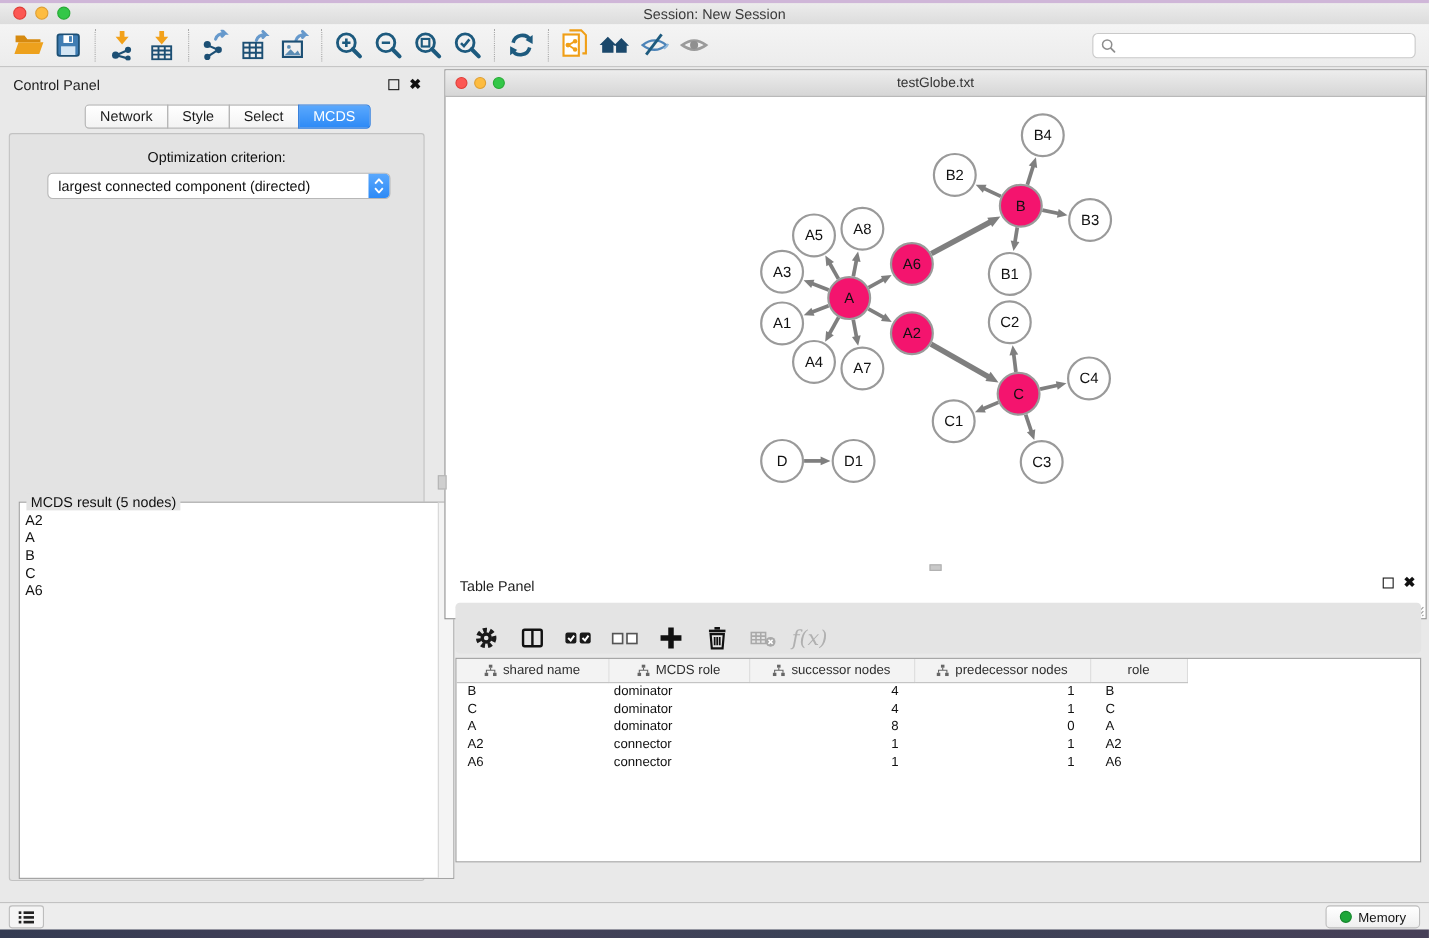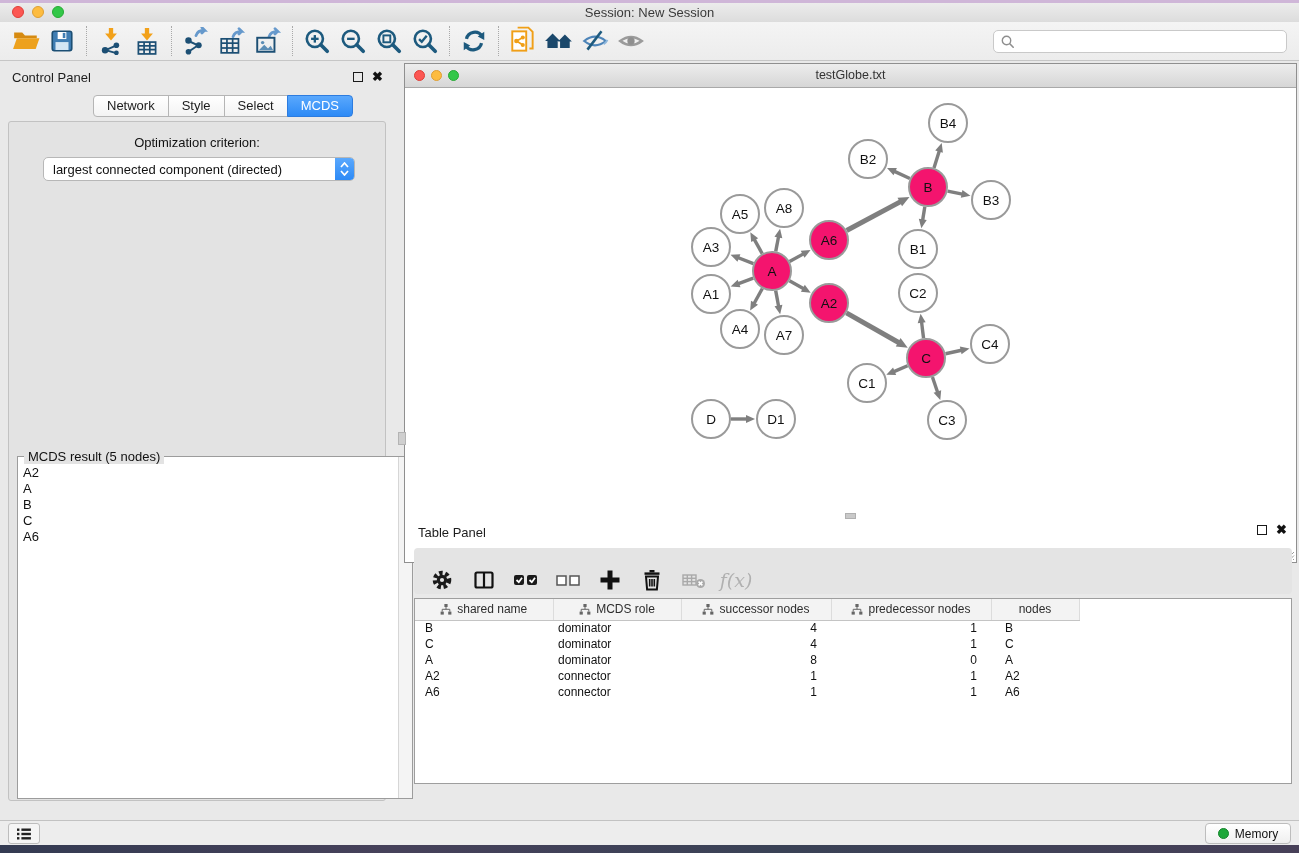--- a/index.html
+++ b/index.html
@@ -31,21 +31,21 @@
   .cp-title { position:absolute; left:12px; top:70px; font-size:13px; color:#1d1d1d; }
   .panel-btns { position:absolute; display:flex; gap:9px; align-items:center; }
   .float-glyph { width:10px; height:10px; border:1.6px solid #1a1a1a; display:inline-block; }
   .close-glyph { font-size:13px; font-weight:bold; color:#111; line-height:10px; }
   .cp-panelbtns { left:353px; top:72px; }
   .tp-panelbtns { left:1257px; top:525px; }
 
   .segmented { display:flex; }
   .seg { padding:0 13px; background:linear-gradient(#ffffff,#f3f3f3); border:1px solid #b5b5b5; font-size:13px;
     color:#1c1c1c; margin-left:-1px; height:22px; line-height:20px; }
-  .seg:first-child { border-radius:4px 0 0 4px; margin-left:16px; }
+  .seg:first-child { border-radius:4px 0 0 4px; margin-left:0; }
   .seg:last-child { border-radius:0 4px 4px 0; }
   .seg.selected { background:linear-gradient(#5aa8fd,#2d8af6); border-color:#2d7cdf; color:#fff; }
   .cp-tabs { position:absolute; left:77px; top:95px; }
 
   .cp-body { position:absolute; left:8px; top:121px; width:378px; height:680px; background:#e3e3e3;
     border:1px solid #c2c2c2; border-radius:3px; }
   .opt-label { text-align:center; margin-top:13px; font-size:13px; color:#111; }
   .criterion { position:absolute; left:34px; top:35px; width:312px; height:24px; background:#fff;
     border:1px solid #b7b7b7; border-radius:5px; display:flex; align-items:center; }
   .criterion .val { flex:1; padding-left:9px; font-size:13px; color:#111; white-space:nowrap; }
@@ -536,21 +536,21 @@
                   <rect x="4.4" y="0" width="3.2" height="3" fill="#666"></rect>
                   <rect x="0.6" y="7.6" width="3.2" height="3" fill="#666"></rect>
                   <rect x="8.2" y="7.6" width="3.2" height="3" fill="#666"></rect>
                   <path d="M6 3 V5.3 M2.2 7.6 V5.3 H9.8 V7.6" fill="none" stroke="#666" stroke-width="1"></path>
                 </svg>
                 <span>predecessor nodes</span>
               </span>
             </th>
             <th>
               <span class="hwrap">
-                <span>nodes</span>
+                <span>role</span>
               </span>
             </th>
             <th class="filler"></th>
           </tr>
         </thead>
       <tbody>
           <tr>
             <td class="c0">B</td>
             <td class="c1">dominator</td>
             <td class="c2">4</td>

